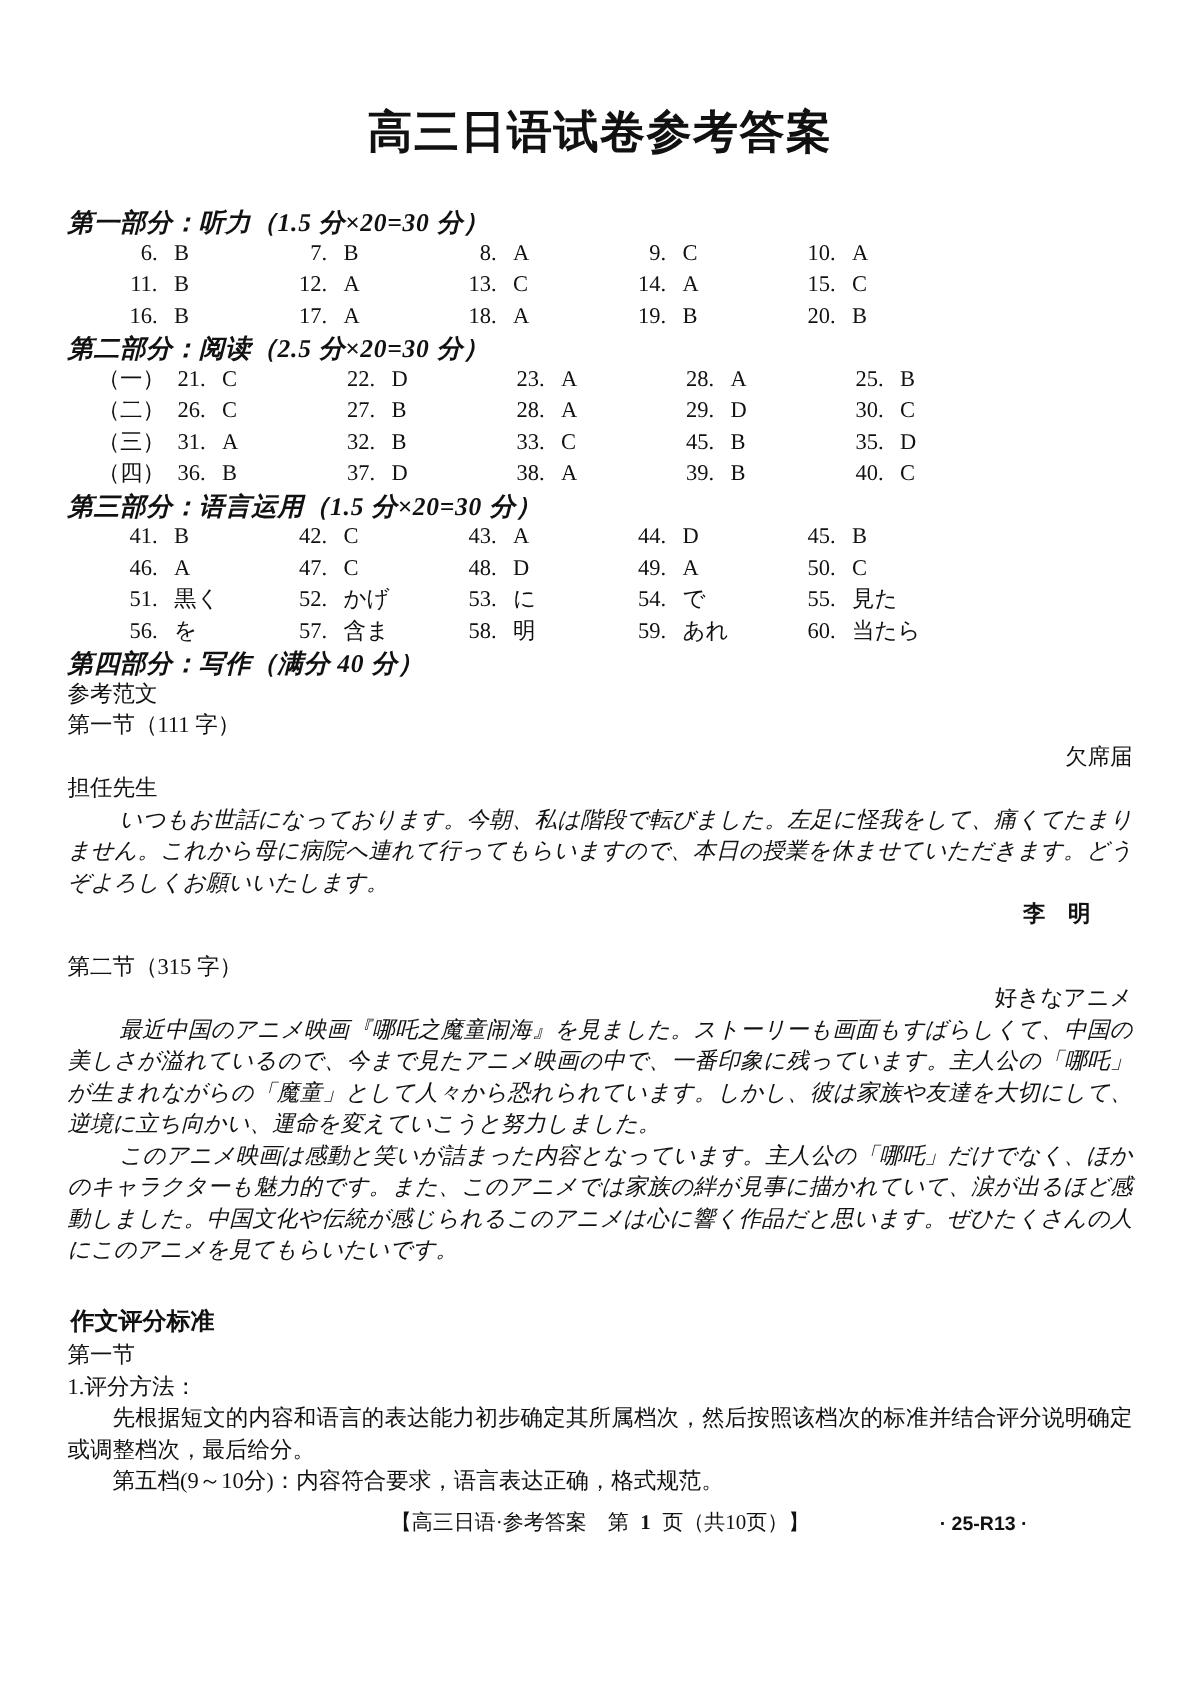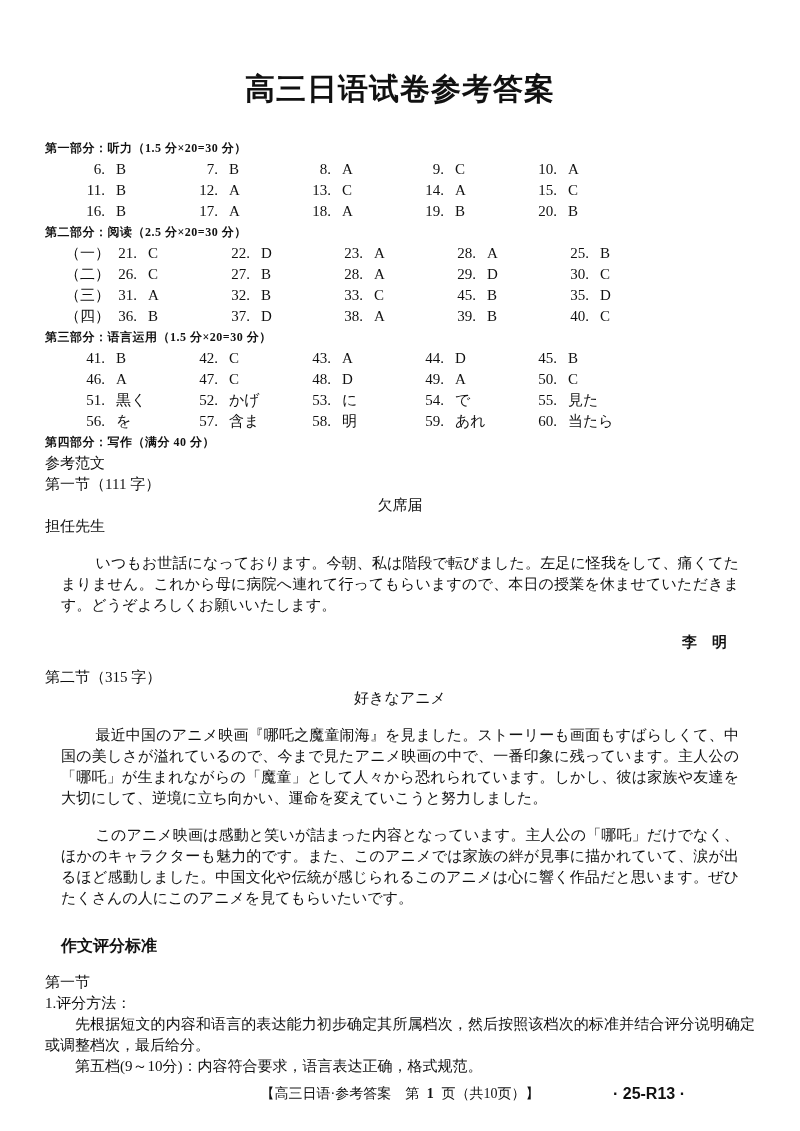--- a/index.html
+++ b/index.html
@@ -14,54 +14,55 @@
 
   .doc-title{
     margin:72px 0 0 0;
     font-family:Liberation Sans, sans-serif;
     font-weight:bold;font-size:30px;line-height:34px;
     text-align:center;letter-spacing:1px;
   }
 
   .answers-block{margin-top:32px;}
   .part-header{
-    margin:0;font-size:12px;font-weight:bold;line-height:21px;
+    margin:0;font-size:17px;font-weight:bold;line-height:21px;
     letter-spacing:.5px;
+    font-style:italic;
   }
   .answers{margin:0;}
   .answer-row{display:flex;line-height:21px;padding-left:34px;white-space:nowrap;}
   .answers.with-prefix .answer-row{padding-left:20px;}
   .row-prefix{display:inline-block;width:46px;}
   .answer-item{display:inline-block;width:113px;}
   .answers.with-prefix .answer-item:first-of-type{width:82px;}
   .answer-no{display:inline-block;width:26px;text-align:right;margin-right:11px;}
   .answer-val{display:inline-block;}
 
   .essay-label{line-height:21px;}
-  .essay-title{text-align:center;line-height:21px;}
-  .essay-para{margin:16px;text-align:justify;line-height:21px;}
+  .essay-title{text-align:right;line-height:21px;}
+  .essay-para{margin:0;text-align:justify;line-height:21px;font-style:italic;}
   .essay-para.indent{text-indent:2.3em;}
   .signature{text-align:right;padding-right:28px;line-height:21px;font-weight:bold;}
   .gap-14{height:14px;}
 
   .rubric{margin-top:26px;}
-  .rubric-title{font-size:16px;font-weight:bold;line-height:21px;margin:16px;}
+  .rubric-title{font-size:16px;font-weight:bold;line-height:21px;margin:2px;}
   .rubric-line{line-height:21px;margin:0;}
   .rubric-body{line-height:21px;margin:0;text-indent:2em;text-align:justify;}
 
   .page-footer{
     margin-top:8px;
     text-align:center;font-size:14px;line-height:18px;
     position:relative;
   }
   .page-footer .page-num{font-weight:bold;margin:0 .55em;}
   .footer-code{
     position:absolute;right:70px;top:0;
     font-family:"Liberation Sans","DejaVu Sans",sans-serif;
-    font-size:16px;font-weight:bold;
+    font-size:13px;font-weight:bold;
   }
 </style>
 </head>
 <body>
 
 <div class="page">
 
   <h1 class="doc-title">高三日语试卷参考答案</h1>
 
   <div class="answers-block">

